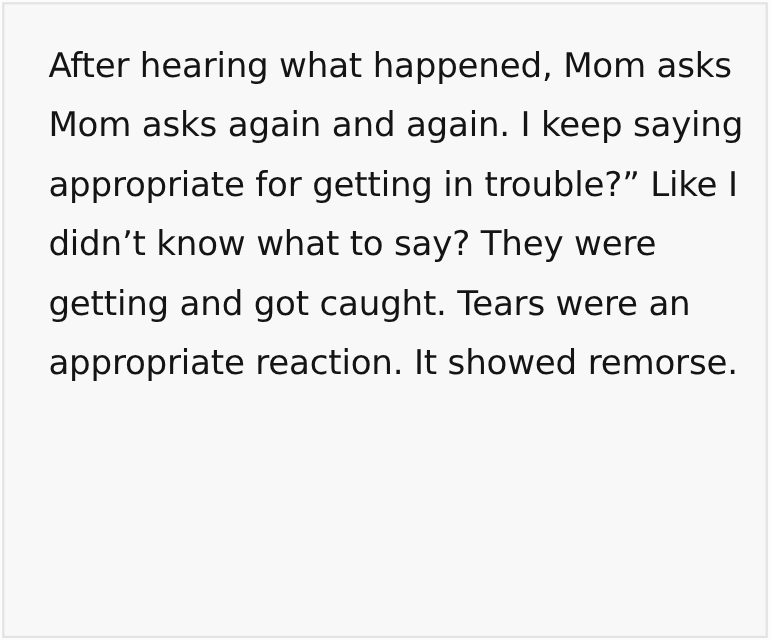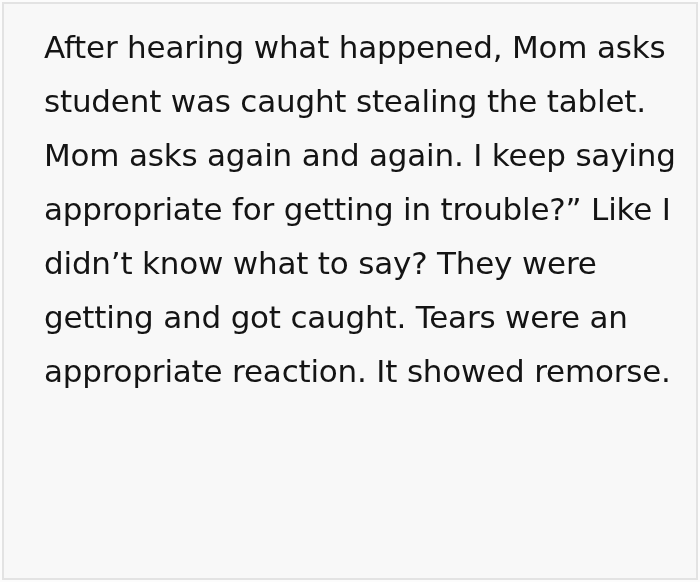--- a/index.html
+++ b/index.html
@@ -15,36 +15,35 @@
     position: absolute;
     top: 2px;
     left: 2px;
     right: 2px;
     bottom: 2px;
     background: var(--card-bg, #f8f8f8);
     border: 2px solid var(--card-border, #e3e3e3);
     box-sizing: border-box;
   }
   .post-text {
-    padding: 16px 0 0 40px;
+    padding: 29px 0 0 40px;
     color: var(--text-color, #141414);
   }
   .line {
     font-size: 31px;
     line-height: 54px;
     white-space: nowrap;
     letter-spacing: -0.2px;
   }
 </style>
 </head>
 <body>
 
 <div class="card">
   <div class="post-text">
     <div class="line">After hearing what happened, Mom asks</div>
-    <div class="line">student was caught stealing the tablet.</div>
     <div class="line">Mom asks again and again. I keep saying</div>
     <div class="line">appropriate for getting in trouble?” Like I</div>
     <div class="line">didn’t know what to say? They were</div>
     <div class="line">getting and got caught. Tears were an</div>
     <div class="line">appropriate reaction. It showed remorse.</div>
   </div>
 </div>
 
 </body></html>

